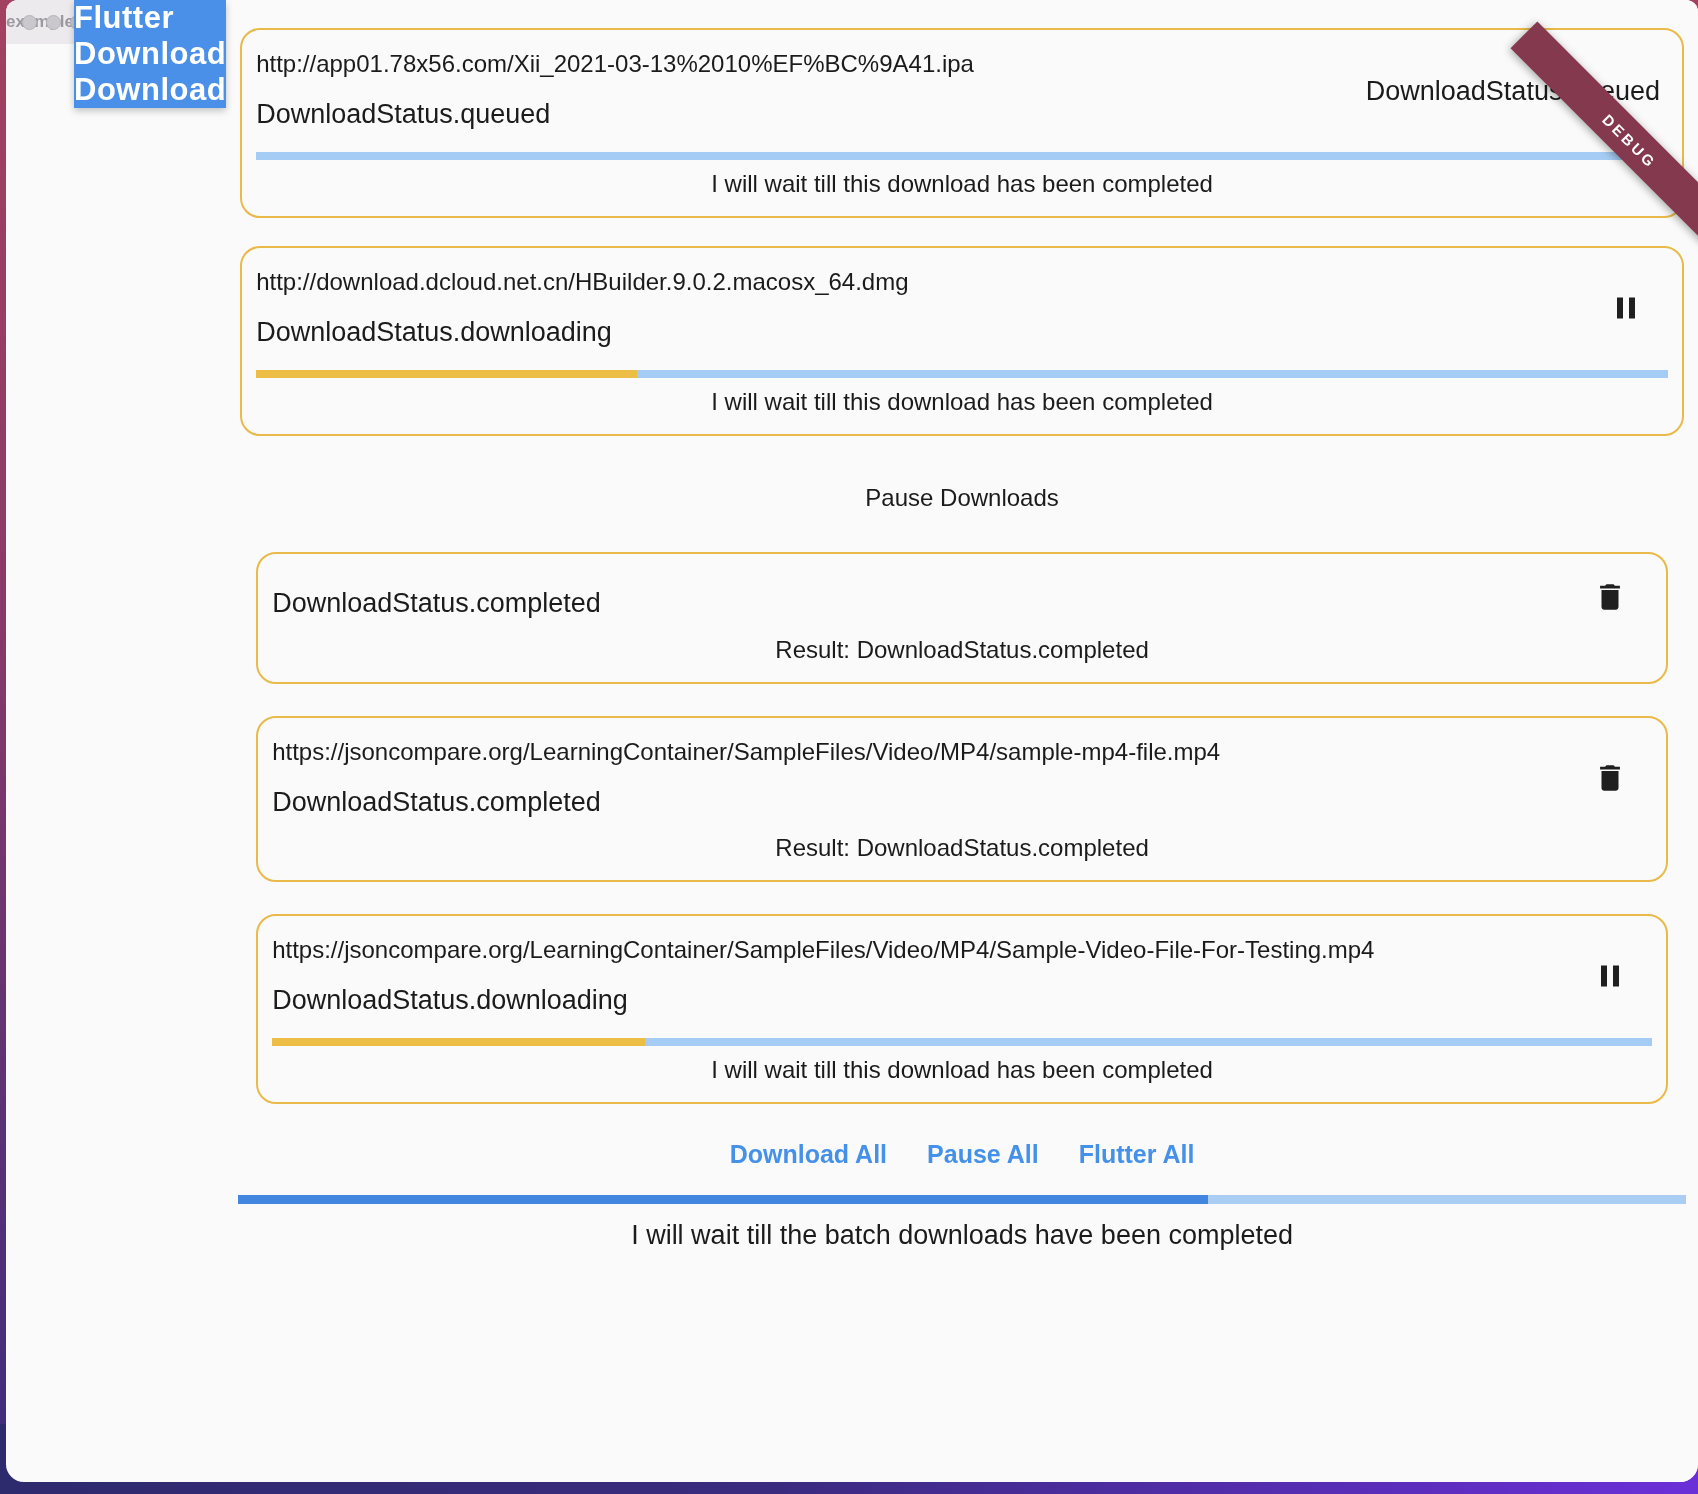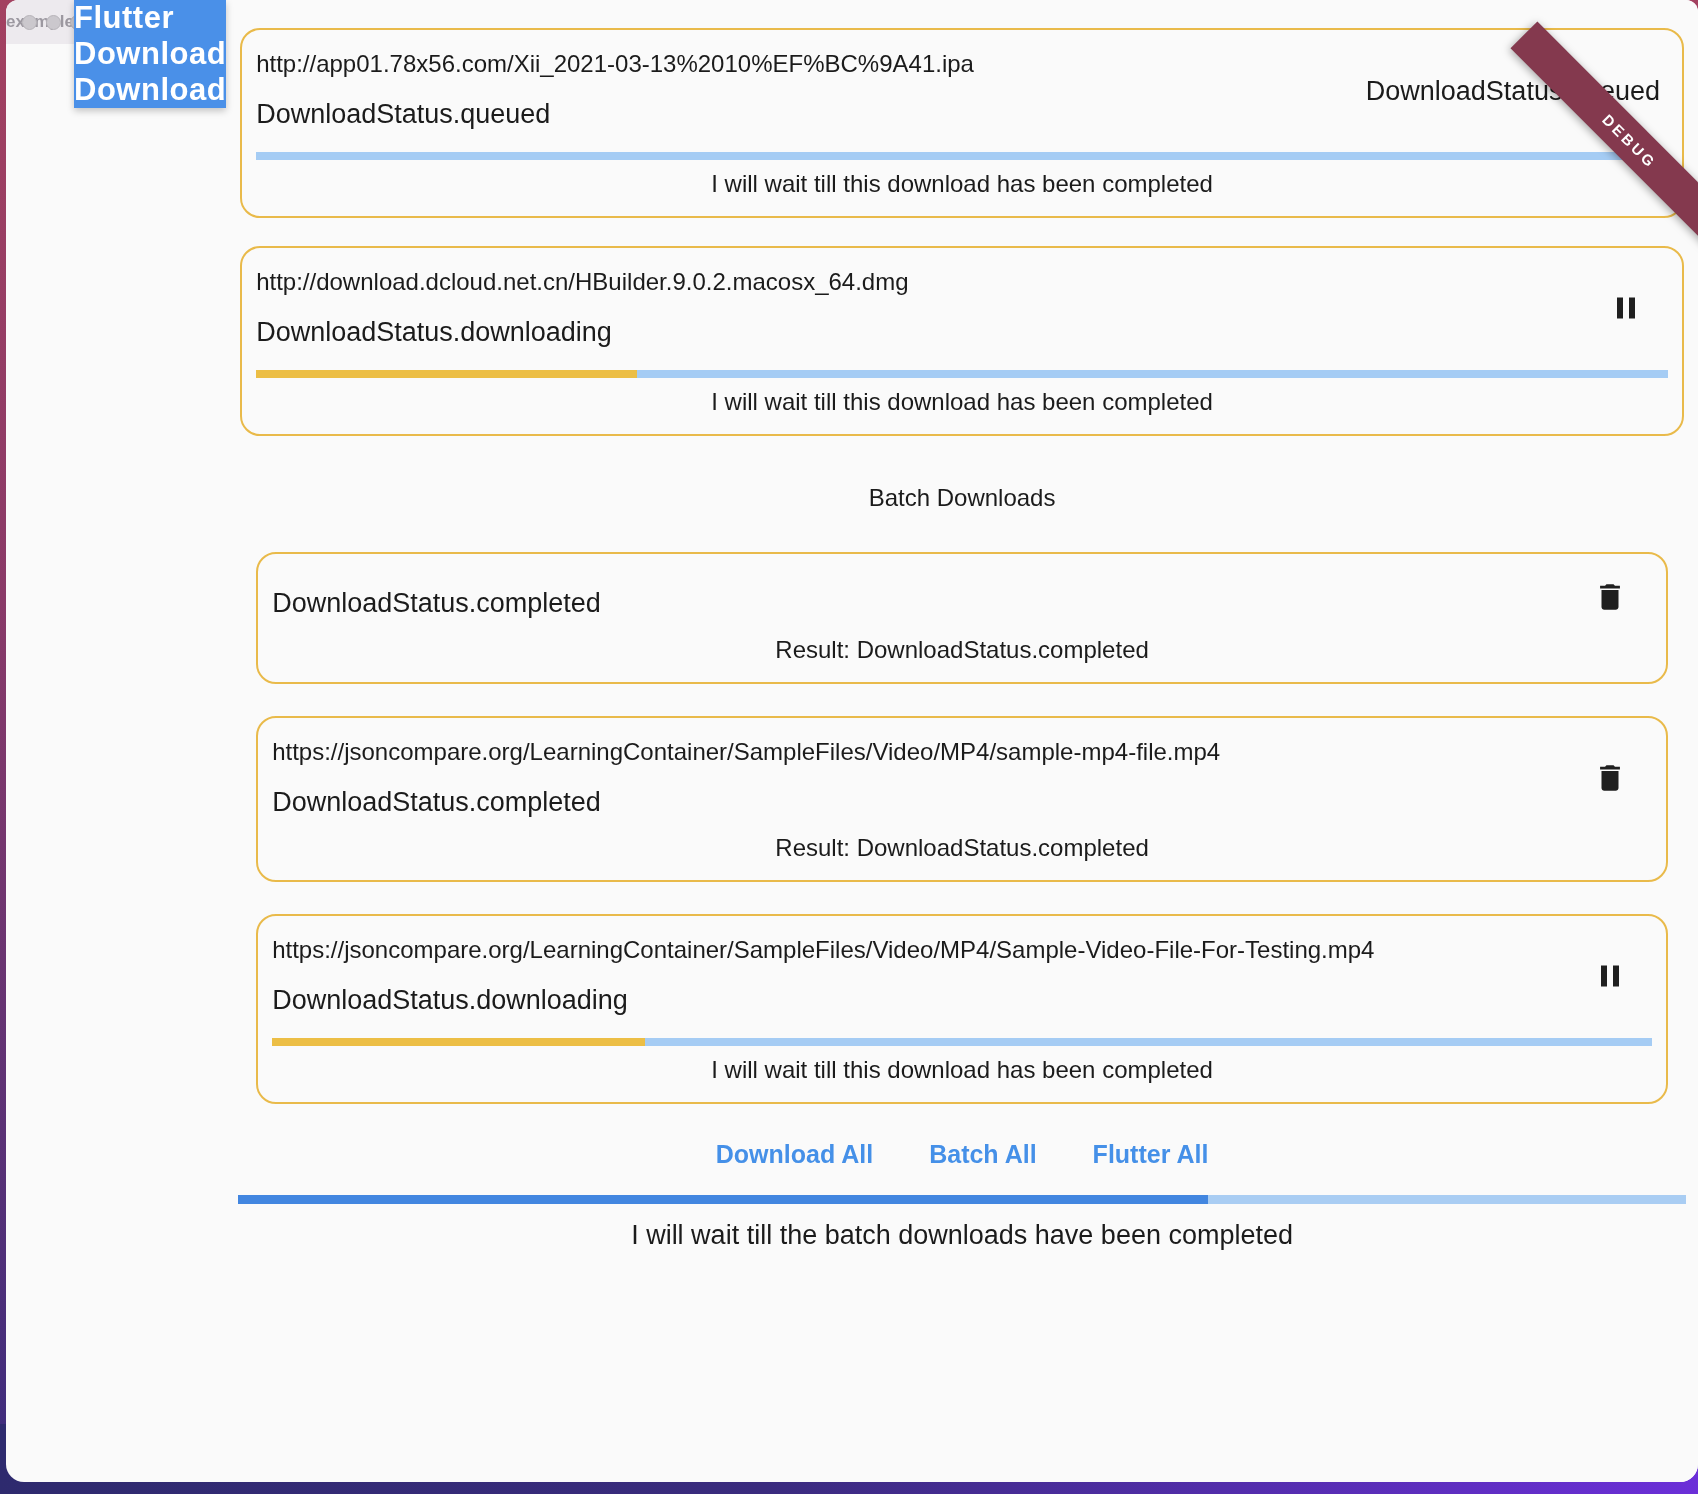--- a/index.html
+++ b/index.html
@@ -65,21 +65,21 @@
     display:flex;align-items:center;justify-content:center;cursor:pointer;padding:0;
   }
   .bar{height:8px;background:#A5CCF4;margin-top:16px;overflow:hidden;}
   .fill{height:100%;background:#ECBE45;width:0;}
   .caption{font-size:24px;color:#1B1B1B;text-align:center;line-height:36px;margin-top:6px;}
   .section-heading{
     text-align:center;font-size:24px;color:#1B1B1B;line-height:36px;
     margin:44px 0 36px;
   }
   
-  .btn-row{display:flex;justify-content:center;gap:44px;margin-top:18px;}
+  .btn-row{display:flex;justify-content:center;gap:28px;margin-top:18px;}
   .flat-btn{
     background:transparent;border:none;cursor:pointer;
     font-family:inherit;font-size:25px;font-weight:bold;color:#4590E8;padding:4px 6px;
   }
   .batch-bar{height:9px;background:#A9CDF3;margin:22px -2px 0;overflow:hidden;}
   .batch-bar .fill{background:#4286E0;}
   .bottom-caption{font-size:27px;color:#1B1B1B;text-align:center;line-height:36px;margin-top:13px;}
 </style>
 </head>
 <body>
@@ -132,21 +132,21 @@
             </span>
           </button>
         </div>
       </div>
       <div class="bar">
         <div class="fill" style="width: 27%;"></div>
       </div>
       <div class="caption">I will wait till this download has been completed</div>
     </div>
 
-    <div class="section-heading">Batch Downloads</div>
+    <div class="section-heading">Pause Downloads</div>
 
     <div class="card batch-card">
       <div class="card-top">
         <div class="card-texts">
           <div class="status">DownloadStatus.completed</div>
         </div>
         <div class="card-action">
           <button class="icon-btn">
             <span>
               <svg width="34" height="34" viewBox="0 0 24 24">
@@ -195,21 +195,21 @@
         </div>
       </div>
       <div class="bar">
         <div class="fill" style="width: 27%;"></div>
       </div>
       <div class="caption">I will wait till this download has been completed</div>
     </div>
 
     <div class="btn-row">
       <button class="flat-btn">Download All</button>
-      <button class="flat-btn">Batch All</button>
+      <button class="flat-btn">Pause All</button>
       <button class="flat-btn">Flutter All</button>
     </div>
 
     <div class="batch-bar">
       <div class="fill" style="width: 67%;"></div>
     </div>
 
     <div class="bottom-caption">I will wait till the batch downloads have been completed</div>
 
   </div>

